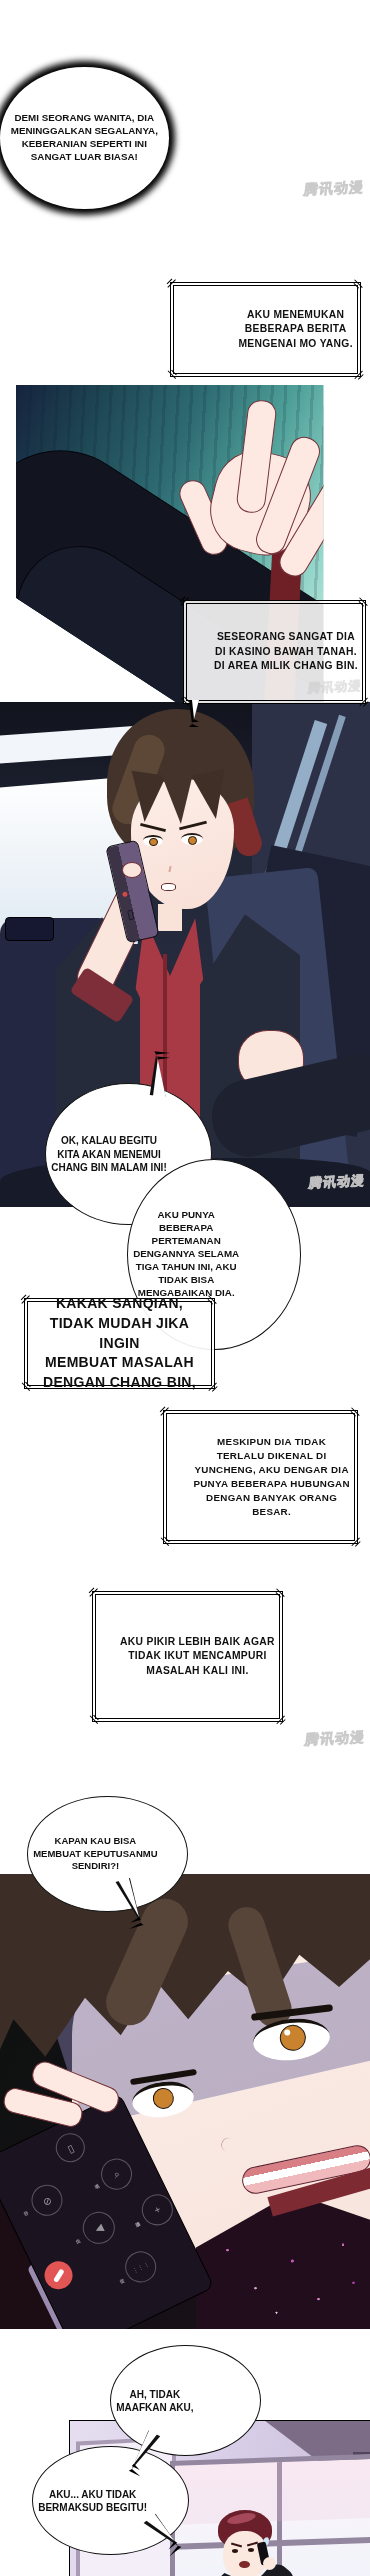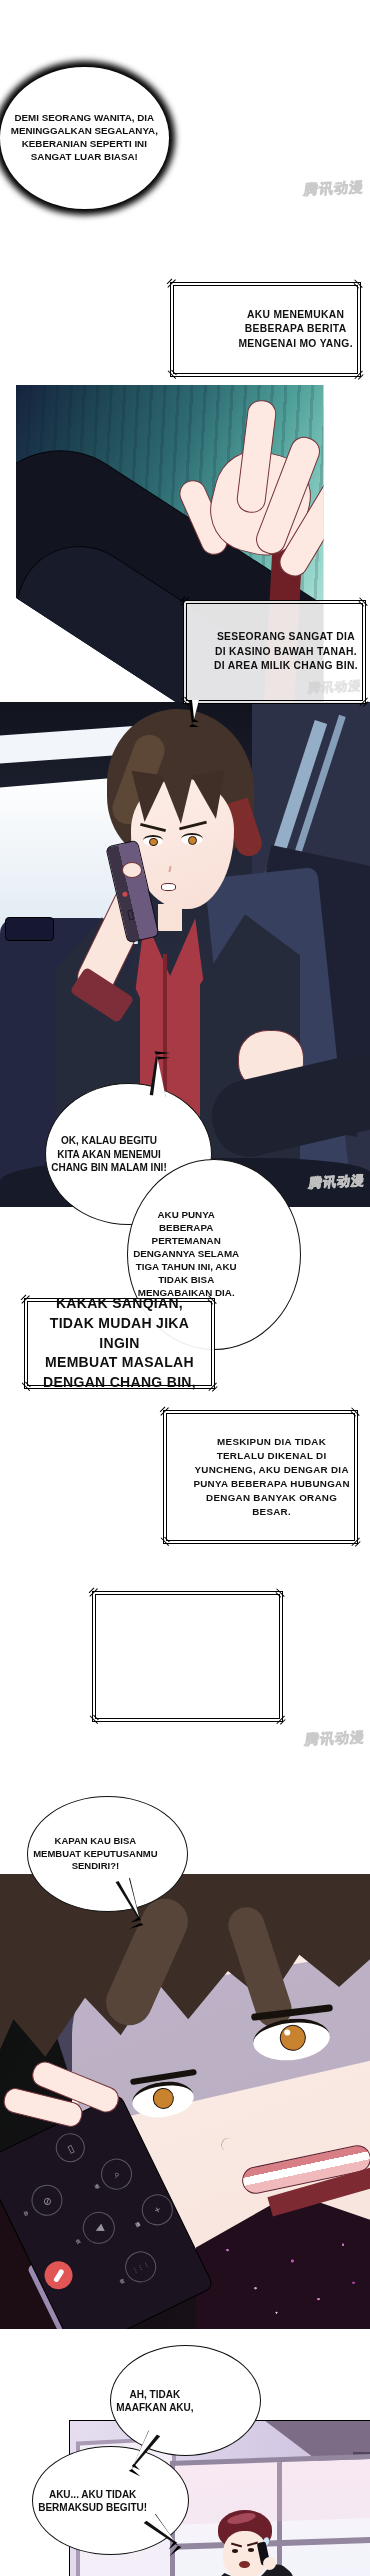--- a/index.html
+++ b/index.html
@@ -214,20 +214,23 @@
 PUNYA BEBERAPA HUBUNGAN
 DENGAN BANYAK ORANG
 BESAR.</div>
   </div>
 
   <div class="cb" style="left:92px;top:1591px;width:189px;height:129px;">
     <span class="sp tl"></span>
     <span class="sp tr"></span>
     <span class="sp bl"></span>
     <span class="sp br"></span>
+    <div class="inner cap-text">AKU PIKIR LEBIH BAIK AGAR
+TIDAK IKUT MENCAMPURI
+MASALAH KALI INI.</div>
   </div>
 
   <div class="wm" style="left:305px;top:1730px;">腾讯动漫</div>
 
   <div class="bub" style="left:27px;top:1796px;width:149px;height:104px;">
     <div class="bub-text" style="font-size:9.5px;">KAPAN KAU BISA
 MEMBUAT KEPUTUSANMU
 SENDIRI?!</div>
   </div>
   <div class="tail" style="left:122px;top:1879px;border-left:13.4px solid transparent;border-right:2.6px solid transparent;border-top:46px solid #111;transform:rotate(-16deg);"></div>

